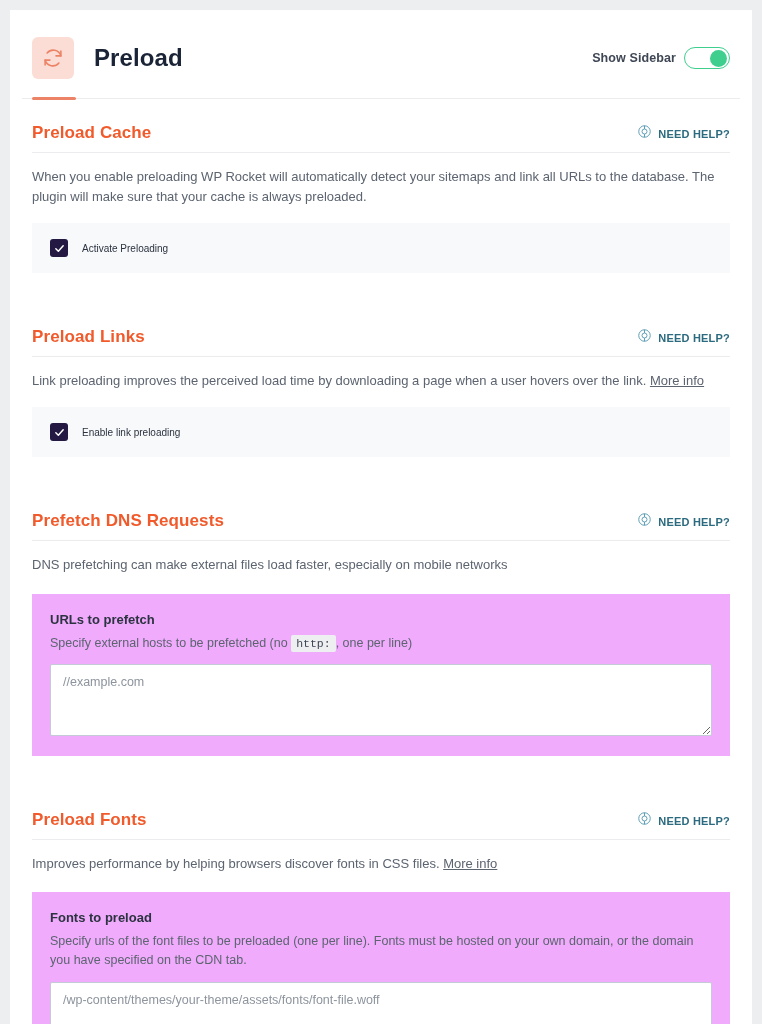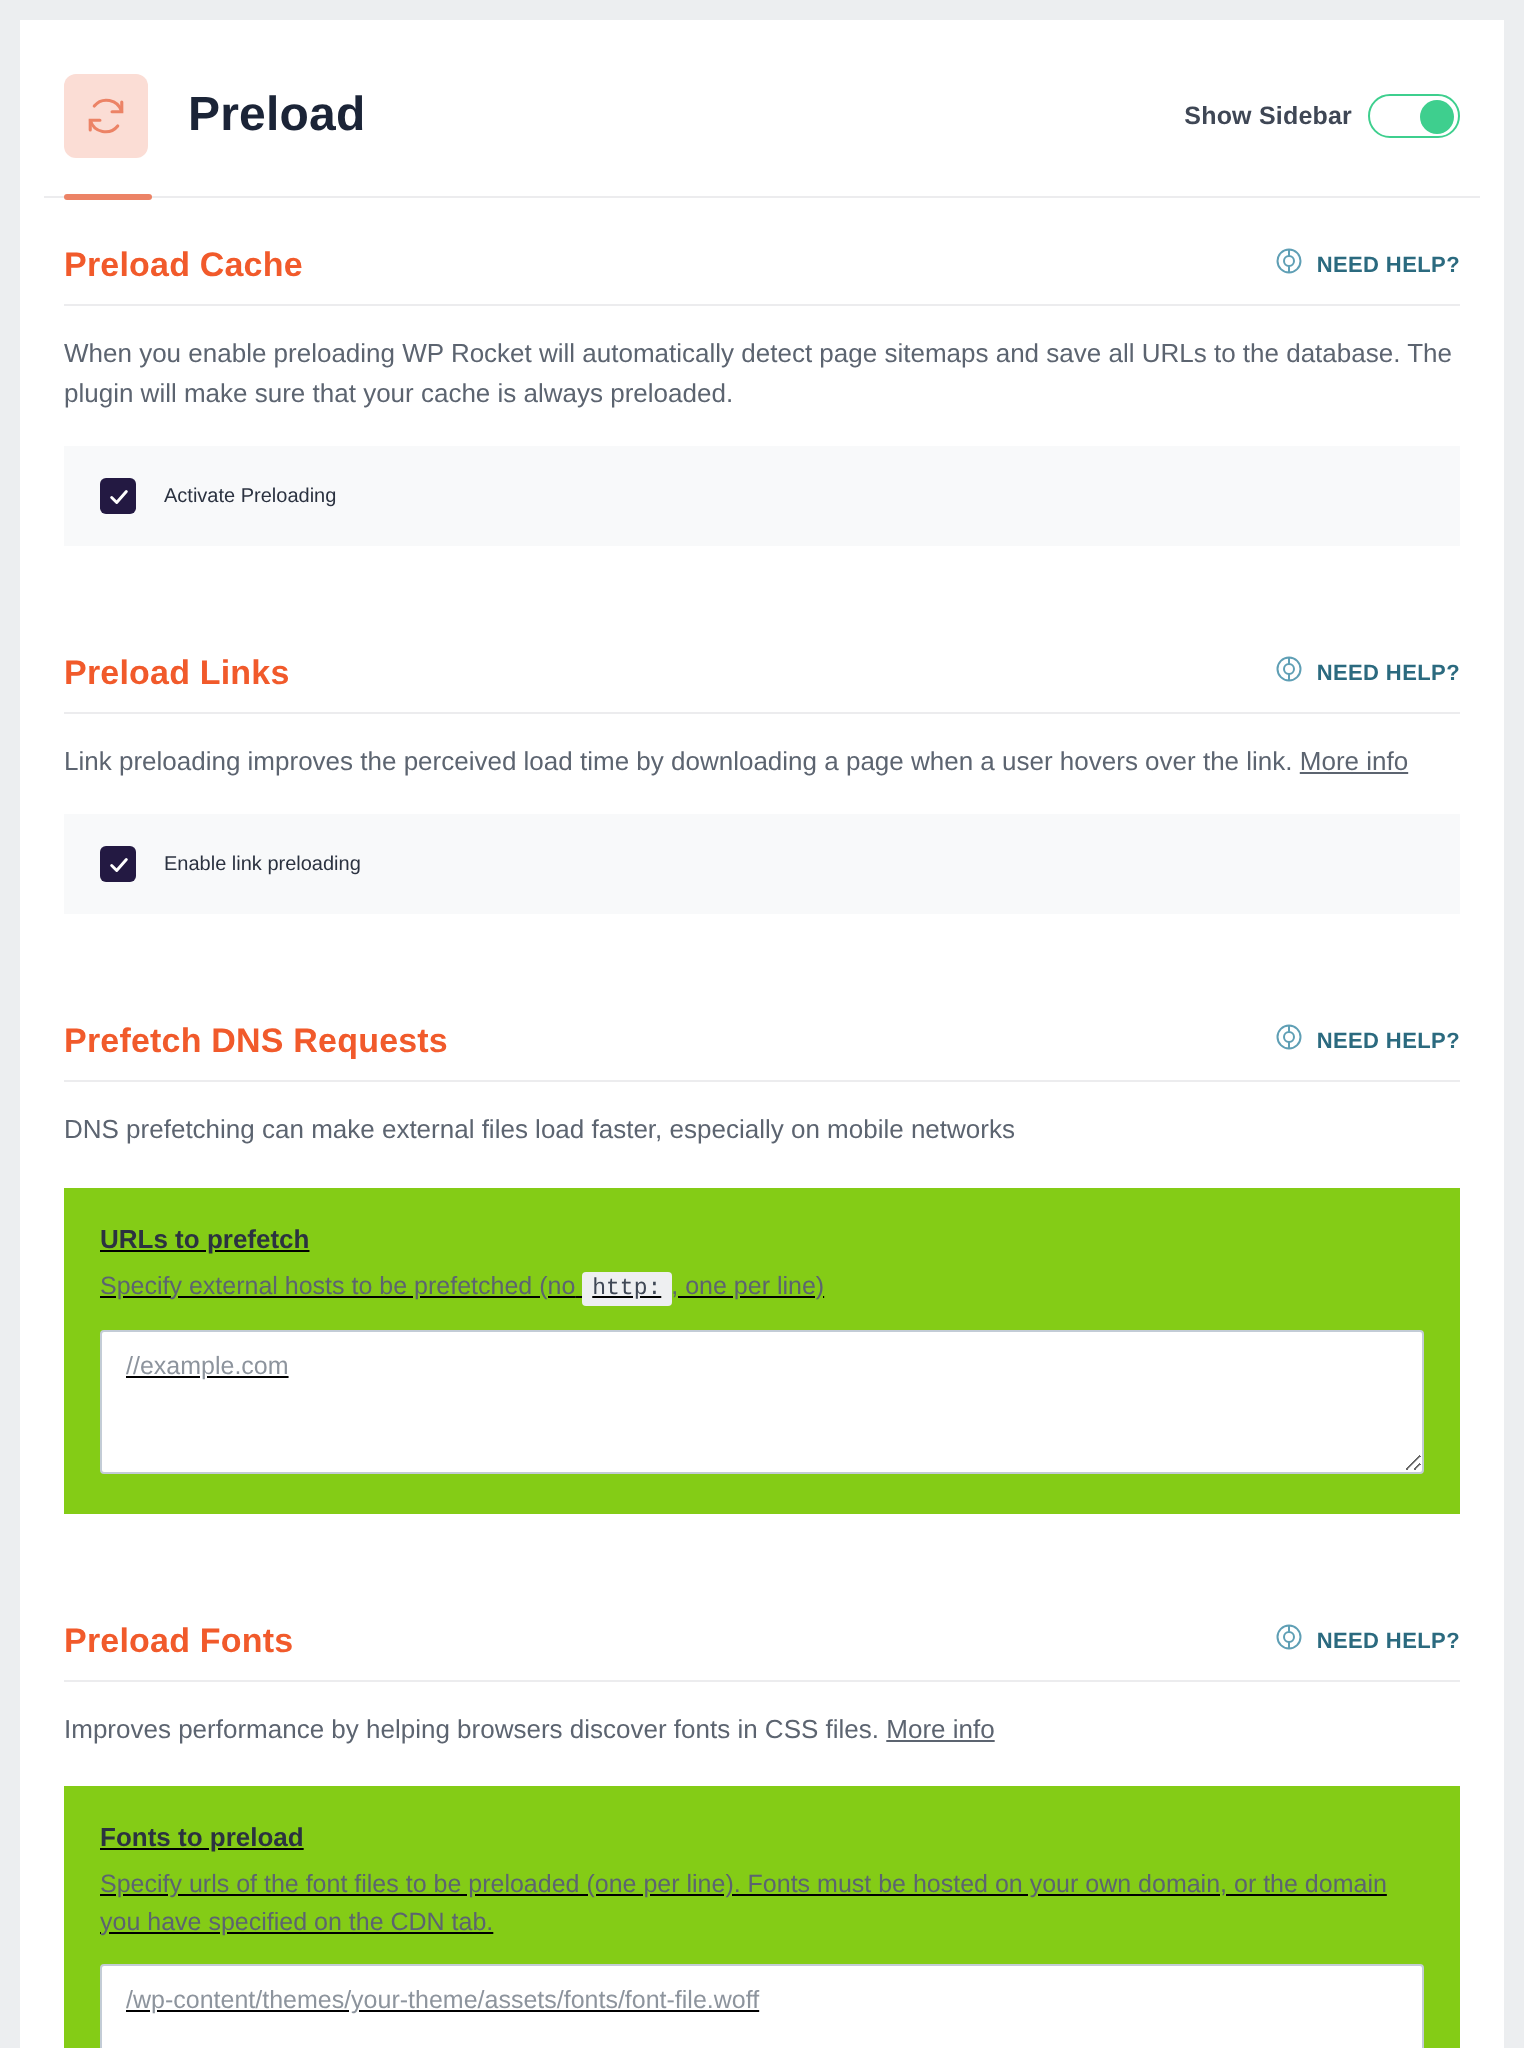--- a/index.html
+++ b/index.html
@@ -176,24 +176,23 @@
     justify-content: center;
   }
   .checkbox svg { display: block; }
   .checkbox-label {
     font-size: 10px;
     color: #2b3240;
   }
 
   
   .field-box {
-    background: #84cc16;
+    background: #f0abfc;
     margin-top: 18px;
     padding: 18px 18px 20px 18px;
-    text-decoration: underline;
   }
   .field-title {
     font-size: 13px;
     font-weight: bold;
     color: #2b3240;
     margin-bottom: 7px;
   }
   .field-help {
     font-size: 12.5px;
     color: #5c6470;
@@ -251,21 +250,21 @@
               <circle cx="12" cy="12" r="9.2"></circle>
               <circle cx="12" cy="12" r="4"></circle>
               <line x1="12" y1="2.8" x2="12" y2="8"></line>
               <line x1="12" y1="16" x2="12" y2="21.2"></line>
             </svg>
           </span>
           <span class="need-help-text">NEED HELP?</span>
         </span>
       </div>
       <div class="hr"></div>
-      <div class="section-desc">When you enable preloading WP Rocket will automatically detect page sitemaps and save all URLs to the database. The plugin will make sure that your cache is always preloaded.</div>
+      <div class="section-desc">When you enable preloading WP Rocket will automatically detect your sitemaps and link all URLs to the database. The plugin will make sure that your cache is always preloaded.</div>
 
       <div class="option-box">
         <div class="checkbox-row">
           <span class="checkbox">
             <svg width="11" height="11" viewBox="0 0 24 24" fill="none" stroke="#ffffff" stroke-width="3.2" stroke-linecap="round" stroke-linejoin="round">
               <polyline points="4,12.5 9.5,18 20,6"></polyline>
             </svg>
           </span>
           <span class="checkbox-label">Activate Preloading</span>
         </div>

